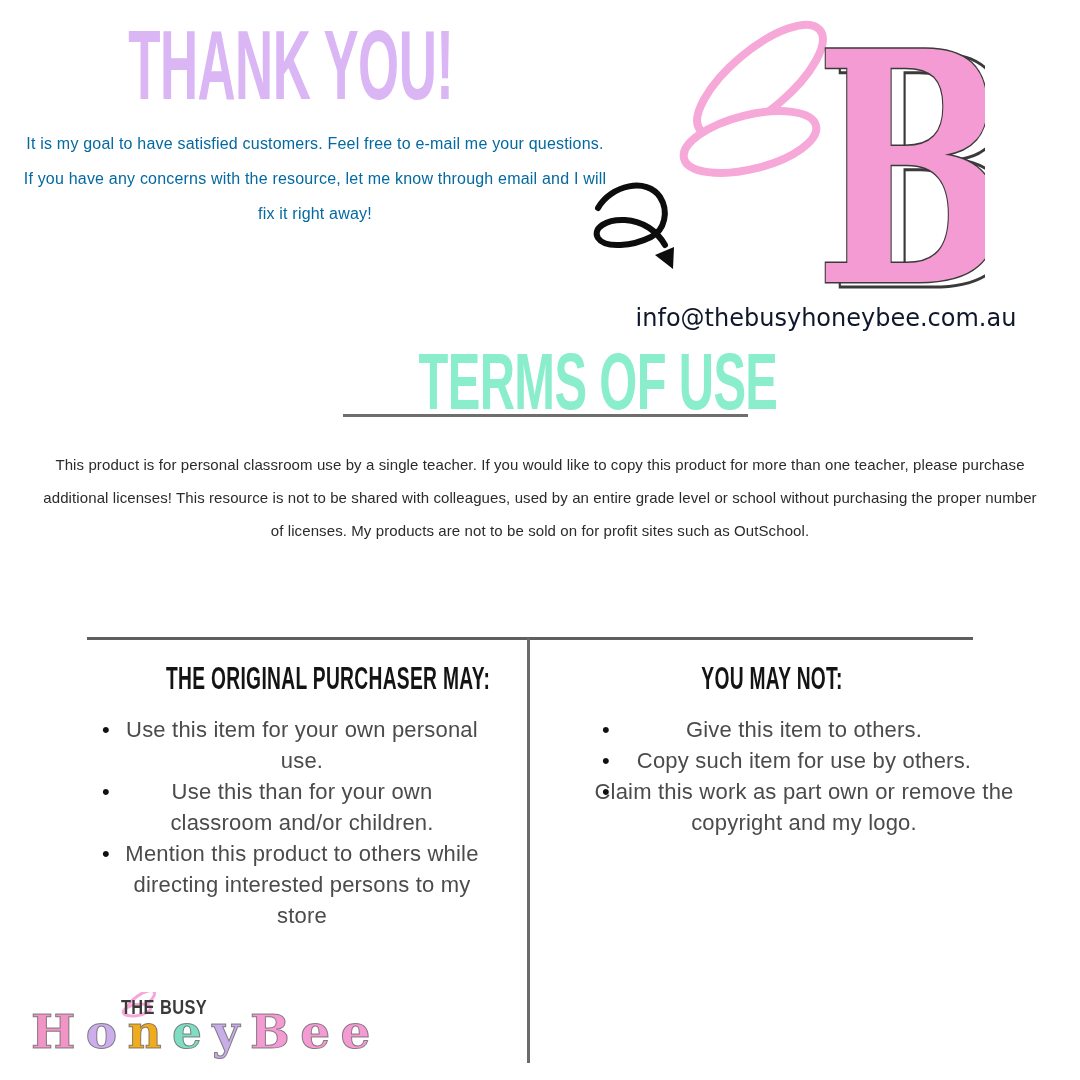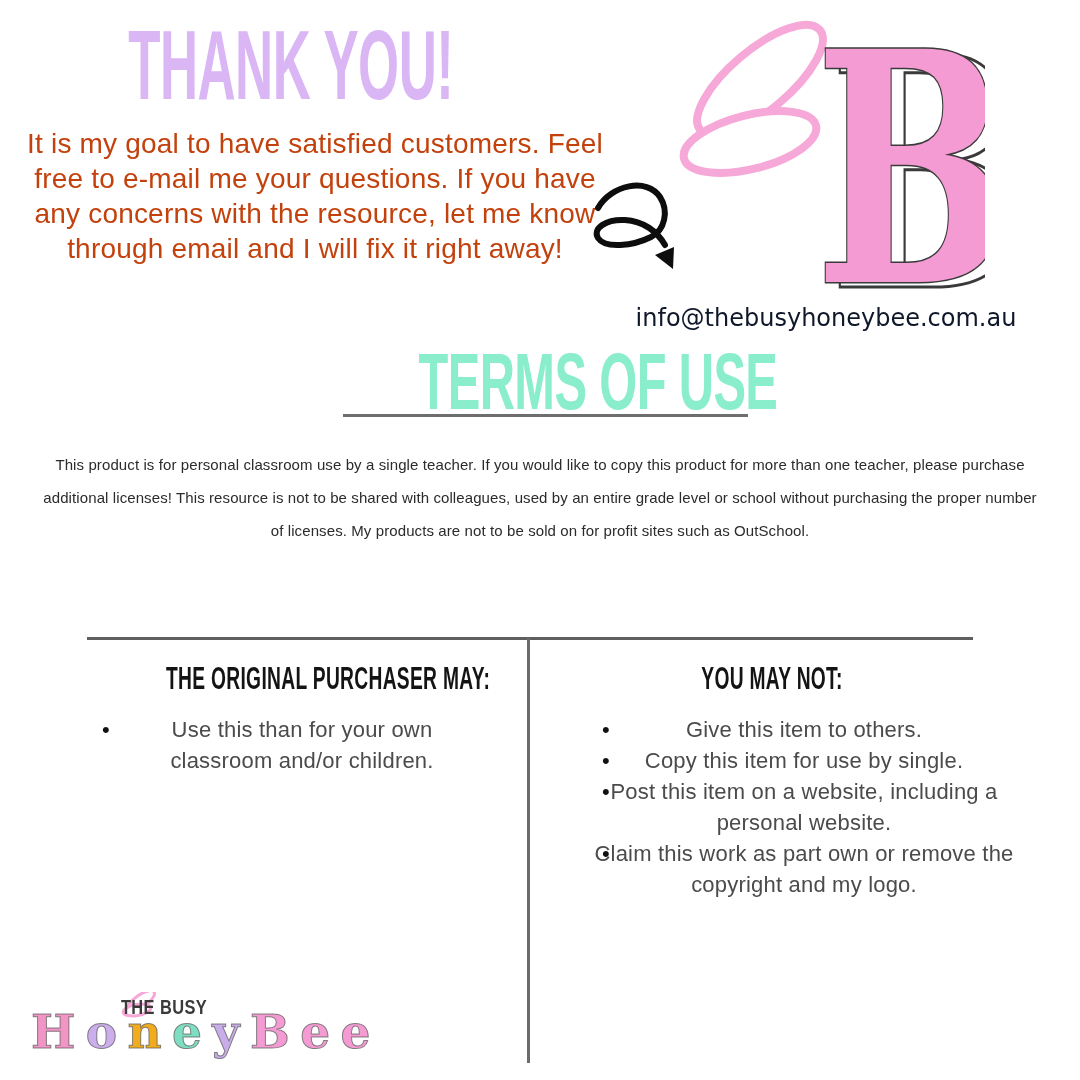--- a/index.html
+++ b/index.html
@@ -24,21 +24,21 @@
   .col-header{
     position:absolute;top:662px;width:400px;text-align:center;
     font-size:31px;font-weight:bold;color:#141414;line-height:34px;
     transform:scaleX(0.62);transform-origin:center top;white-space:nowrap;letter-spacing:0.5px;
   }
   .col-header.left{left:90px;}
   .col-header.right{left:572px;}
   
   .thank-par{
     position:absolute;left:20px;top:126px;width:590px;text-align:center;
-    font-size:28px;line-height:35px;color:#c2410c;letter-spacing:0.2px;
+    font-size:16px;line-height:35px;color:#0369a1;letter-spacing:0.2px;
   }
   .terms-par{
     position:absolute;left:35px;top:448px;width:1010px;text-align:center;
     font-size:15px;line-height:33px;color:#2b2b2b;letter-spacing:0.1px;
   }
   
   .email{
     position:absolute;left:626px;top:304px;width:400px;text-align:center;
     font-family:"DejaVu Sans",sans-serif;font-size:24px;font-weight:normal;color:#0f172a;
   }
@@ -108,46 +108,50 @@
   <div class="terms-title">TERMS OF USE</div>
   <div class="terms-underline"></div>
   <div class="terms-par">This product is for personal classroom use by a single teacher. If you would like to copy this product for more than one teacher, please purchase additional licenses! This resource is not to be shared with colleagues, used by an entire grade level or school without purchasing the proper number of licenses. My products are not to be sold on for profit sites such as OutSchool.</div>
 
   <div class="divider-h"></div>
   <div class="divider-v"></div>
 
   <div class="col-header left">THE ORIGINAL PURCHASER MAY:</div>
   <ul class="bullets left">
 
+      <li class="bullet-item">
+        <span class="bullet-dot"></span>
+        <span class="bullet-text">Use this item for your own personal use.</span>
+      </li>
 
       <li class="bullet-item">
         <span class="bullet-dot"></span>
         <span class="bullet-text">Use this than for your own classroom and/or children.</span>
       </li>
 
 
+      <li class="bullet-item">
+        <span class="bullet-dot"></span>
+        <span class="bullet-text">Mention this product to others while directing interested persons to my store</span>
+      </li>
     </ul>
 
   <div class="col-header right">YOU MAY NOT:</div>
   <ul class="bullets right">
 
       <li class="bullet-item">
         <span class="bullet-dot"></span>
         <span class="bullet-text">Give this item to others.</span>
       </li>
 
       <li class="bullet-item">
         <span class="bullet-dot"></span>
-        <span class="bullet-text">Copy this item for use by single.</span>
+        <span class="bullet-text">Copy such item for use by others.</span>
       </li>
 
-      <li class="bullet-item">
-        <span class="bullet-dot"></span>
-        <span class="bullet-text">Post this item on a website, including a personal website.</span>
-      </li>
 
 
       <li class="bullet-item">
         <span class="bullet-dot"></span>
         <span class="bullet-text">Claim this work as part own or remove the copyright and my logo.</span>
       </li>
     </ul>
 
   <div class="footer-logo">
     <svg class="footer-wings" viewBox="0 0 50 26" aria-hidden="true">

